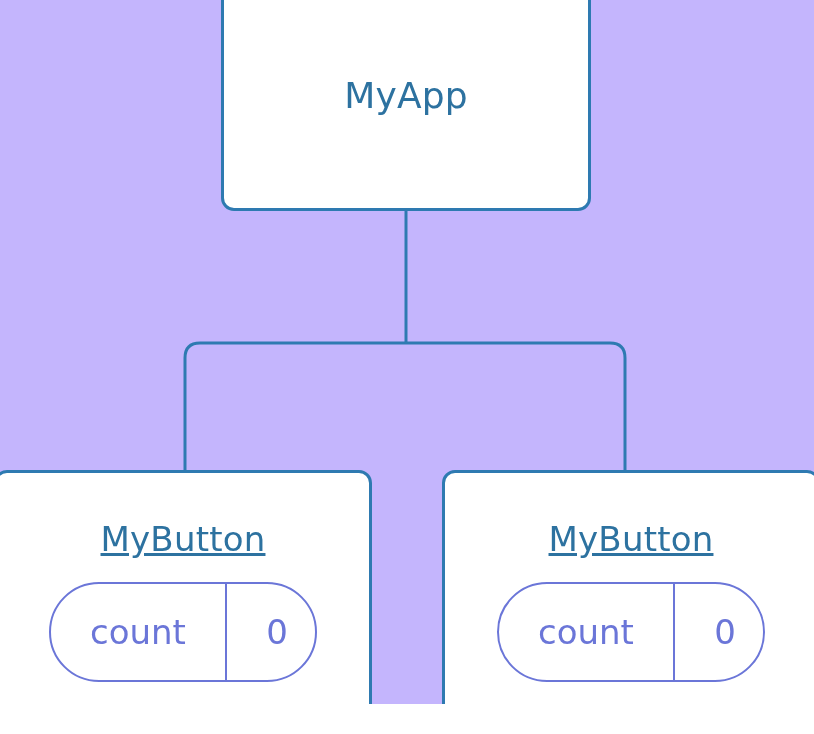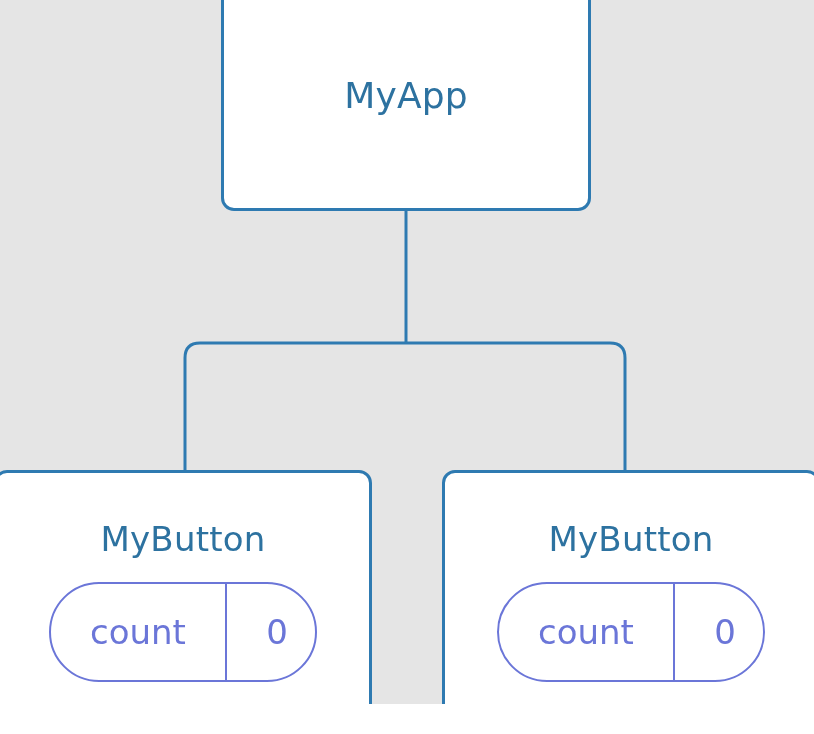--- a/index.html
+++ b/index.html
@@ -10,21 +10,21 @@
   body {
     width: 814px;
     height: 734px;
     overflow: hidden;
     font-family: "DejaVu Sans", "Liberation Sans", sans-serif;
   }
   #canvas {
     position: relative;
     width: 814px;
     height: 704px;
-    background: #e5e5e5;
+    background: #c4b5fd;
     overflow: hidden;
   }
   
   #connectors {
     position: absolute;
     left: 0;
     top: 0;
     width: 814px;
     height: 734px;
     pointer-events: none;
@@ -64,20 +64,21 @@
     font-size: 36px;
     line-height: 1;
     letter-spacing: 0.2px;
     white-space: nowrap;
     font-weight: 400;
   }
   .node-child-left .node-title,
   .node-child-right .node-title {
     font-size: 34px;
     margin-top: 49px;
+    text-decoration: underline;
   }
   .node-root .node-title {
     font-size: 36px;
     margin-bottom: 2px;
   }
   
   .state-pill {
     margin-top: 26px;
     width: 268px;
     height: 100px;

